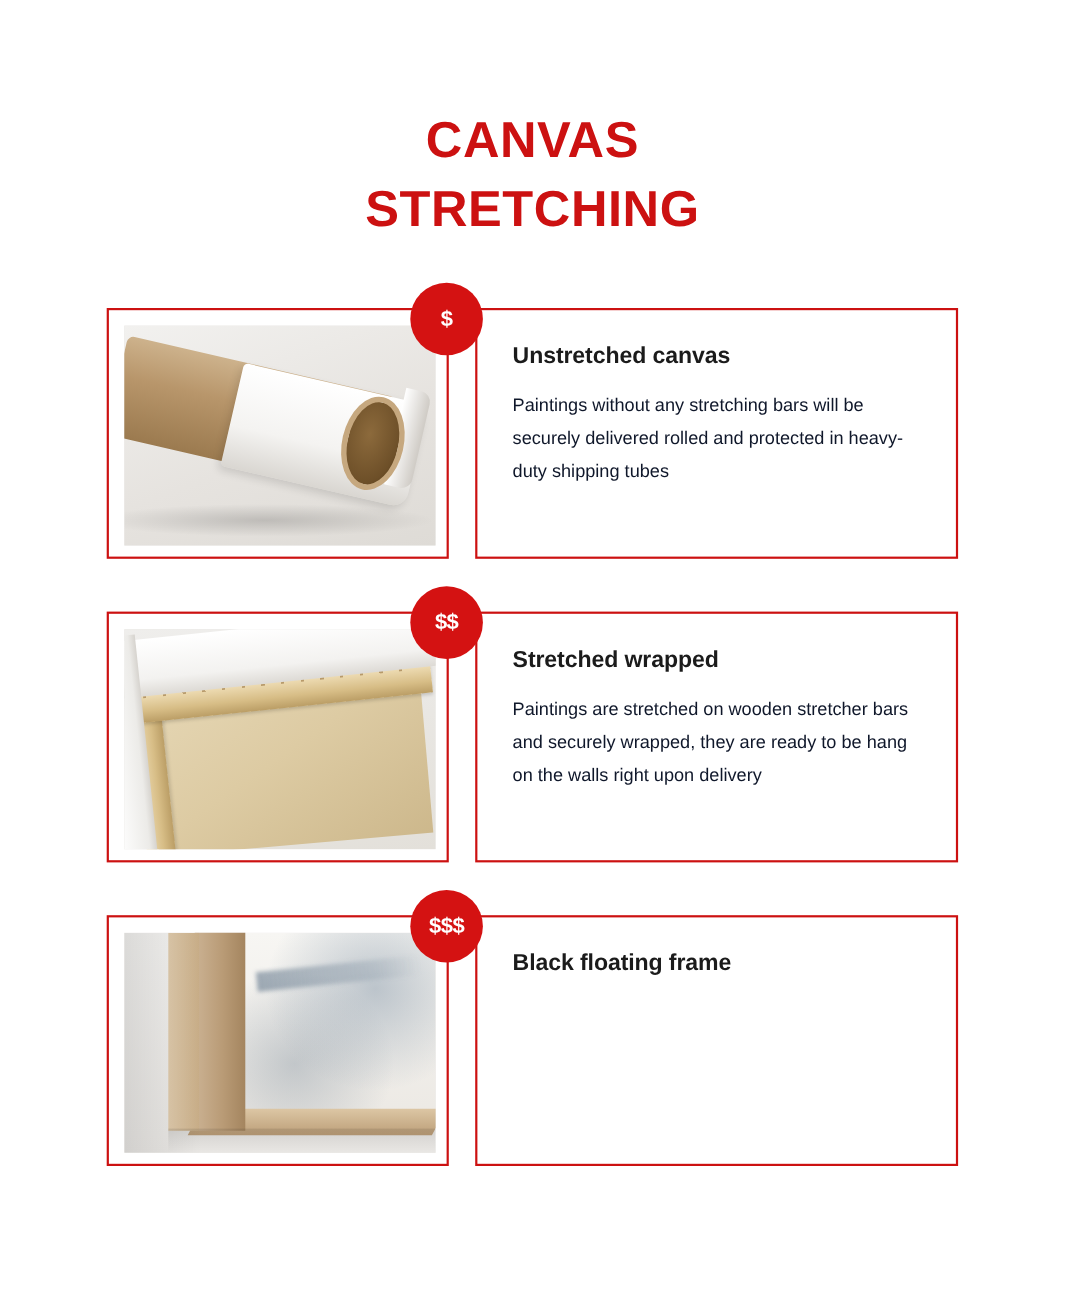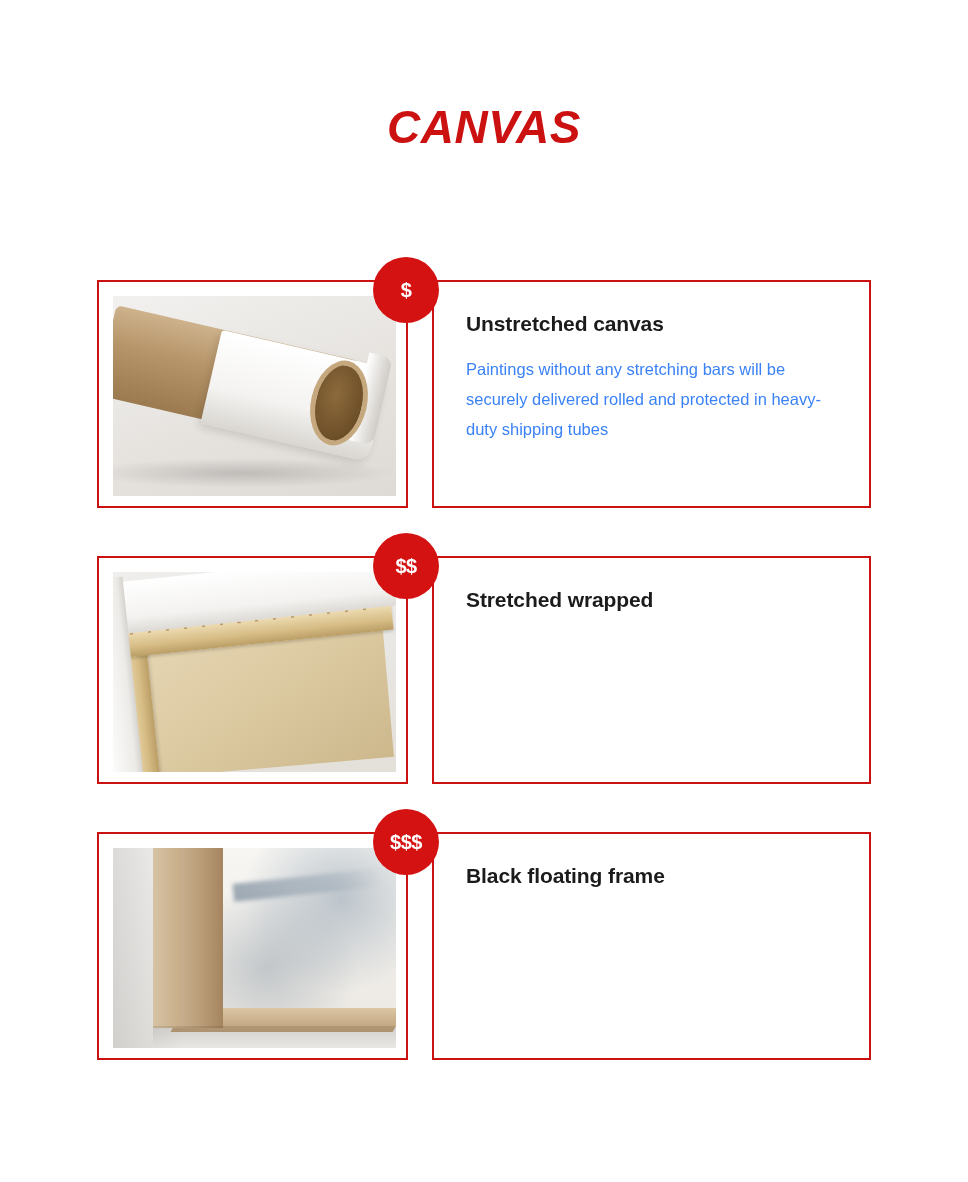--- a/index.html
+++ b/index.html
@@ -27,21 +27,21 @@
     top: 96px;
     left: 0;
     width: 968px;
     text-align: center;
     color: #cc1111;
     font-size: 46px;
     font-weight: bold;
     letter-spacing: 0.5px;
     line-height: 62px;
   }
-  .title .line1 { display: block; font-style: italic; }
+  .title .line1 { display: block; }
   .title .line2 { display: block; }
 
   
   .rows {
     position: absolute;
     top: 280px;
     left: 0;
     width: 968px;
   }
   .row {
@@ -298,31 +298,32 @@
   .card-title {
     font-size: 21px;
     font-weight: bold;
     color: #1b1b1b;
     margin: 0 0 18px 0;
     letter-spacing: -0.1px;
   }
   .card-body {
     font-size: 16.5px;
     line-height: 30px;
-    color: #3b82f6;
+    color: #0f172a;
     margin: 0;
   }
 </style>
 </head>
 <body>
 
 <div class="page">
 
   <div class="title">
     <span class="line1">CANVAS</span>
+    <span class="line2">STRETCHING</span>
   </div>
 
   <div class="rows">
 
     <div class="row">
       <div class="img-card">
         <div class="img-inner">
           <div class="ill1">
             <div class="tube"></div>
             <div class="paper"></div>
@@ -348,20 +349,21 @@
             <div class="bar-h"></div>
             <div class="staples"></div>
             <div class="canvas-top"></div>
             <div class="canvas-left"></div>
           </div>
         </div>
         <div class="badge b2">$$</div>
       </div>
       <div class="text-card">
         <h3 class="card-title">Stretched wrapped</h3>
+        <p class="card-body">Paintings are stretched on wooden stretcher bars and securely wrapped, they are ready to be hang on the walls right upon delivery</p>
       </div>
     </div>
 
     <div class="row">
       <div class="img-card">
         <div class="img-inner">
           <div class="ill3">
             <div class="art"></div>
             <div class="art-streak"></div>
             <div class="frame-bottom"></div>

